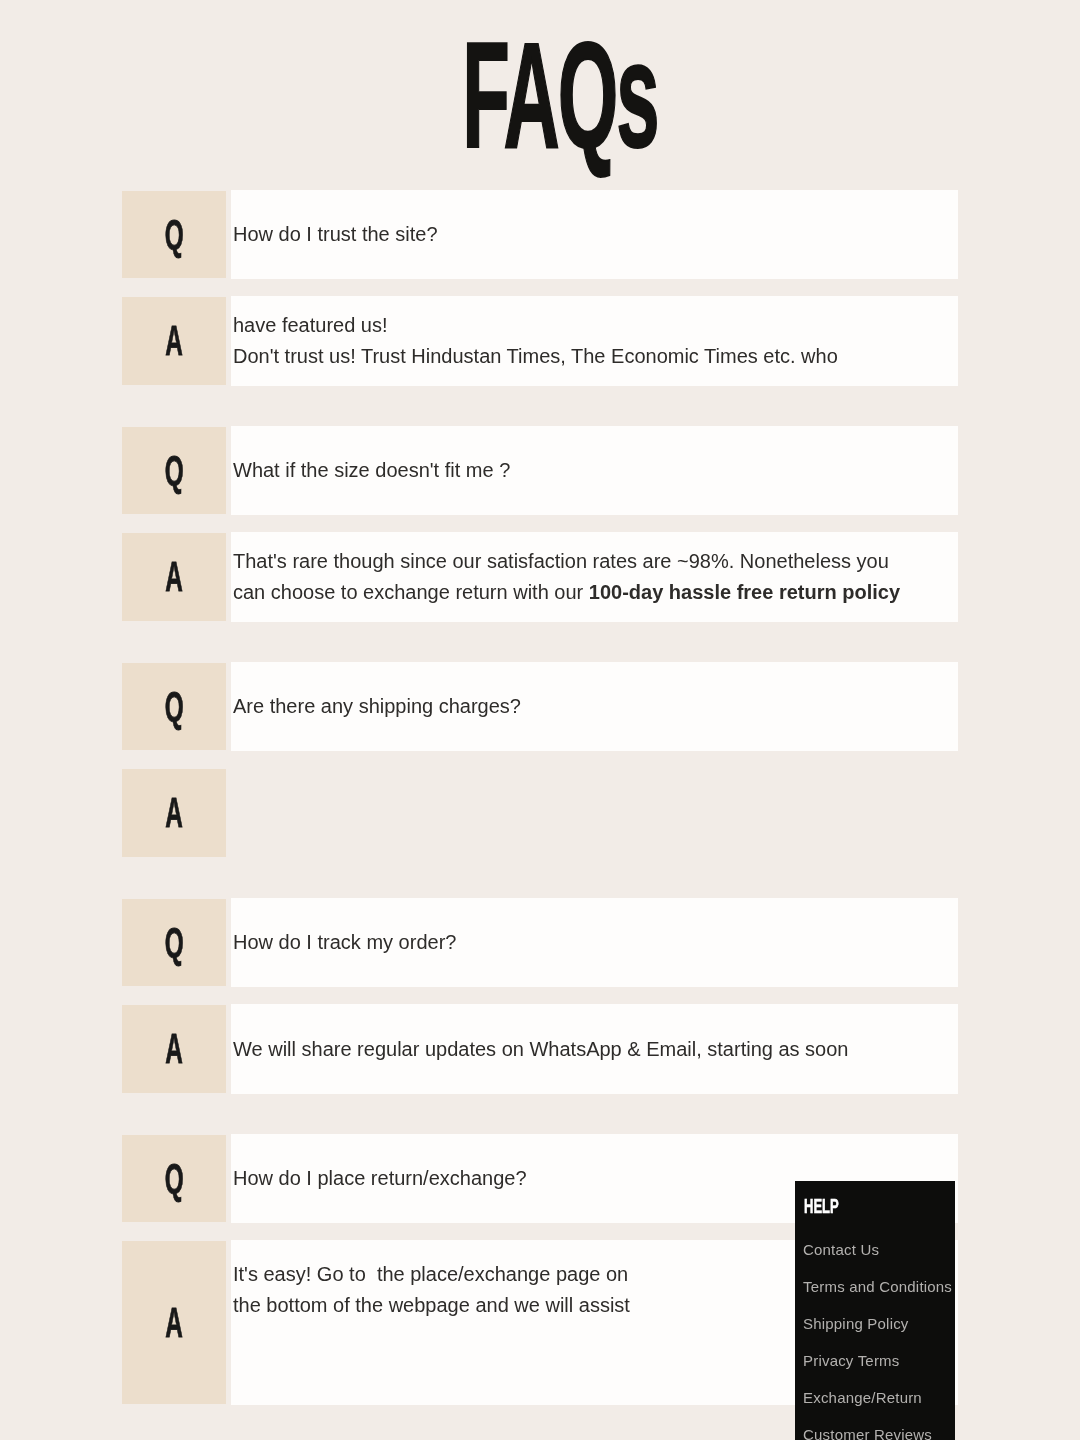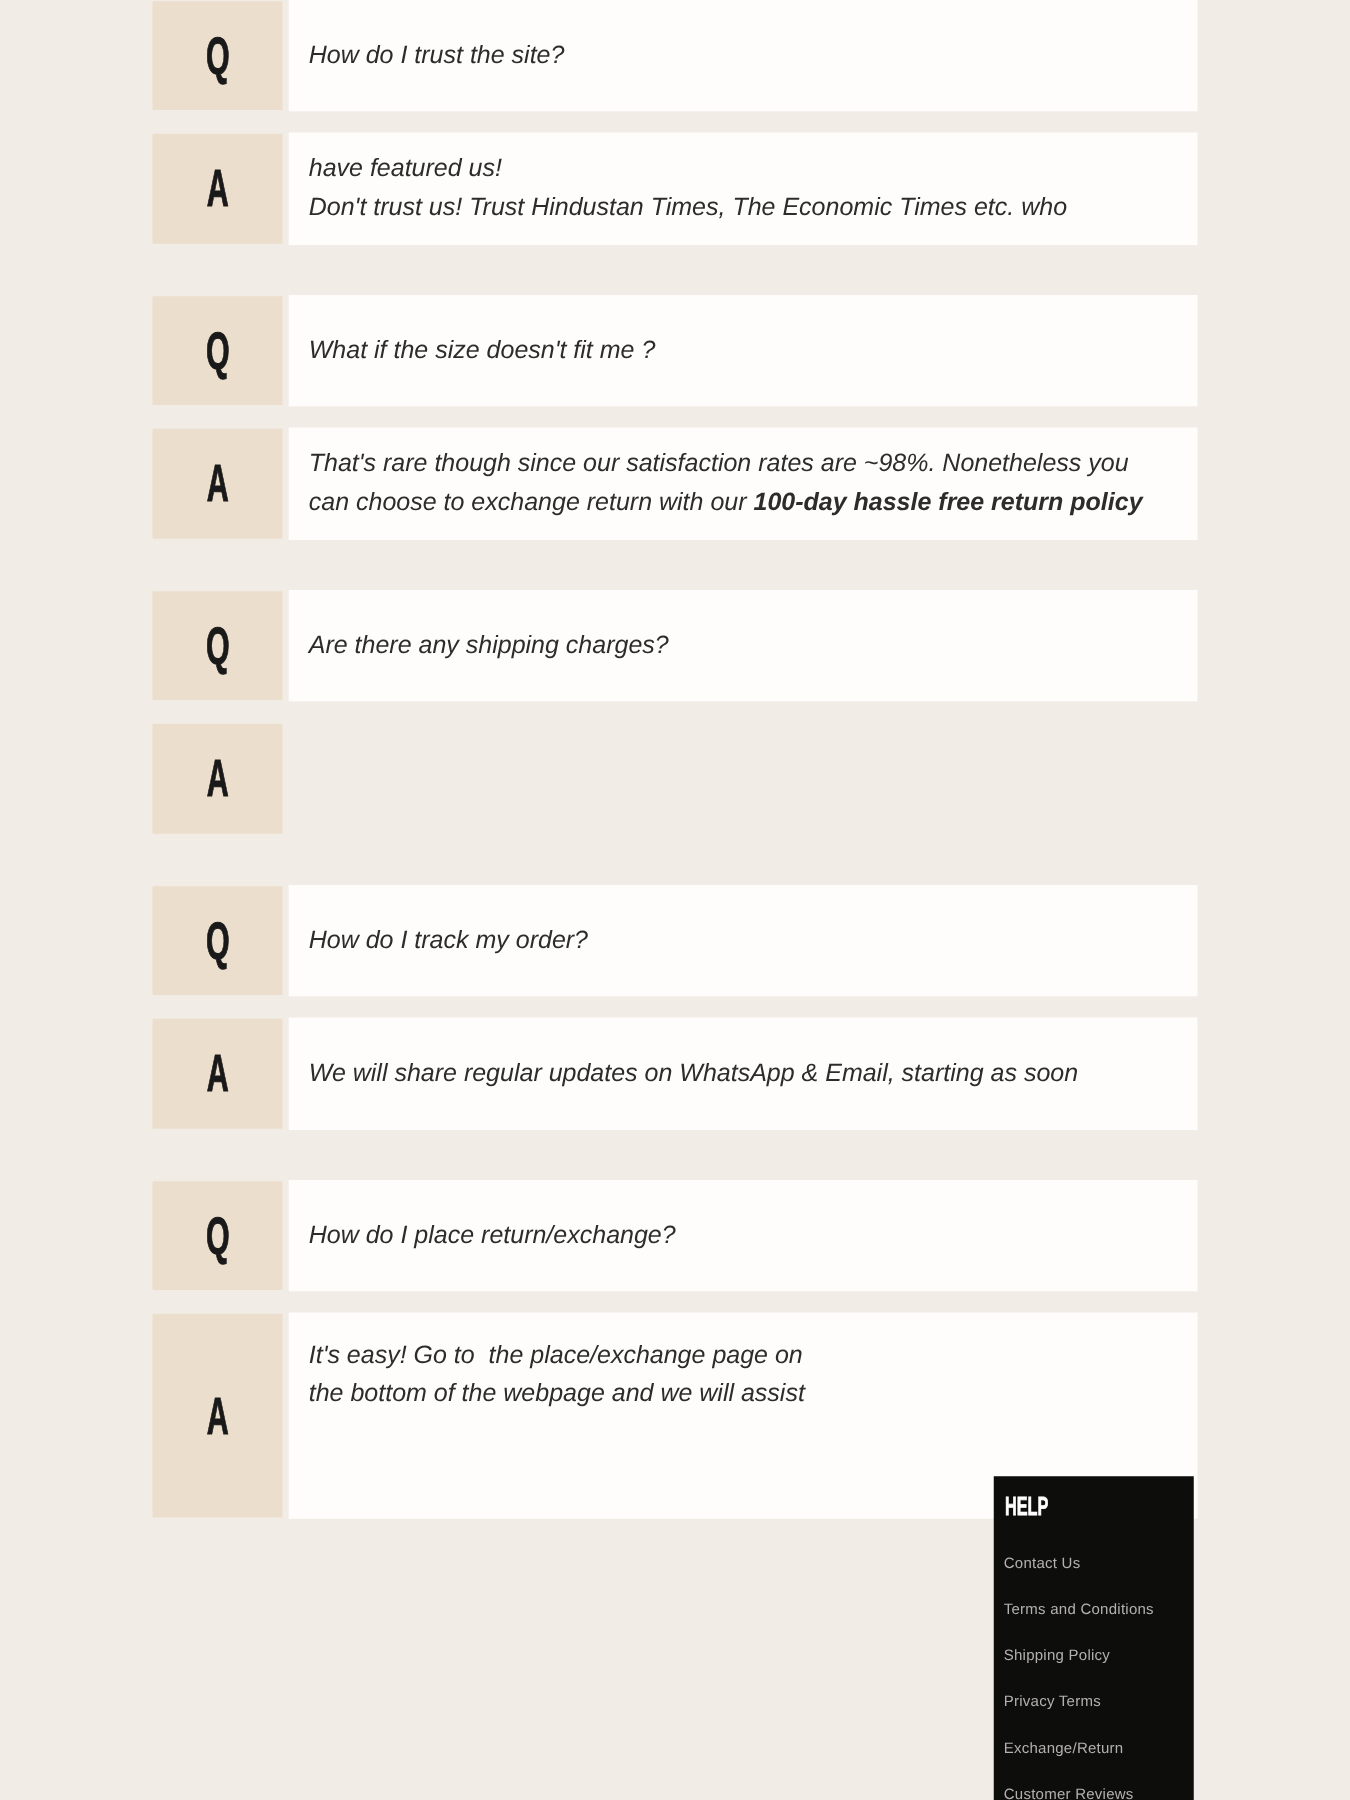--- a/index.html
+++ b/index.html
@@ -56,23 +56,22 @@
     font-size: 42px; font-weight: 700; line-height: 1;
     color: var(--badge-text);
     transform: scaleX(0.58);
     -webkit-text-stroke: 0.8px var(--badge-text);
   }
   .card {
     flex: 1;
     margin-left: 5px;
     background: var(--card-bg);
     display: flex; align-items: center;
-    padding-left: 16px; padding-right: 8px;
+    padding-left: 2px; padding-right: 8px;
     overflow: hidden;
-    font-style: italic;
   }
   .row.a.tall .card { align-items: flex-start; padding-top: 19px; }
   .card-text {
     font-size: 20px; line-height: 31px;
     color: var(--text);
   }
   .line { display: block; white-space: pre; }
   .line .bold { font-weight: 700; }
 
   
@@ -90,31 +89,34 @@
     font-size: 21px; font-weight: 700; line-height: 1;
     transform: scaleX(0.62); transform-origin: left center;
     -webkit-text-stroke: 0.6px var(--help-title);
     white-space: pre;
   }
   .help-links { display: flex; flex-direction: column; margin-top: 15px; }
   .help-link {
     height: 37px;
     display: flex; align-items: center;
     color: var(--help-link);
-    font-size: 12px; letter-spacing: 0.2px;
+    font-size: 15px; letter-spacing: 0.2px;
     text-decoration: none;
     cursor: pointer;
     white-space: pre;
   }
 </style>
 </head>
 <body>
 
 <div class="page">
 
+  <header class="title-wrap">
+    <h1 class="title">FAQs</h1>
+  </header>
 
   <main class="faq">
   <section class="pair">
     <div class="row q">
       <div class="badge">
         <span class="badge-letter">Q</span>
       </div>
       <div class="card">
         <div class="card-text">
               <span class="line">How do I trust the site?</span>

